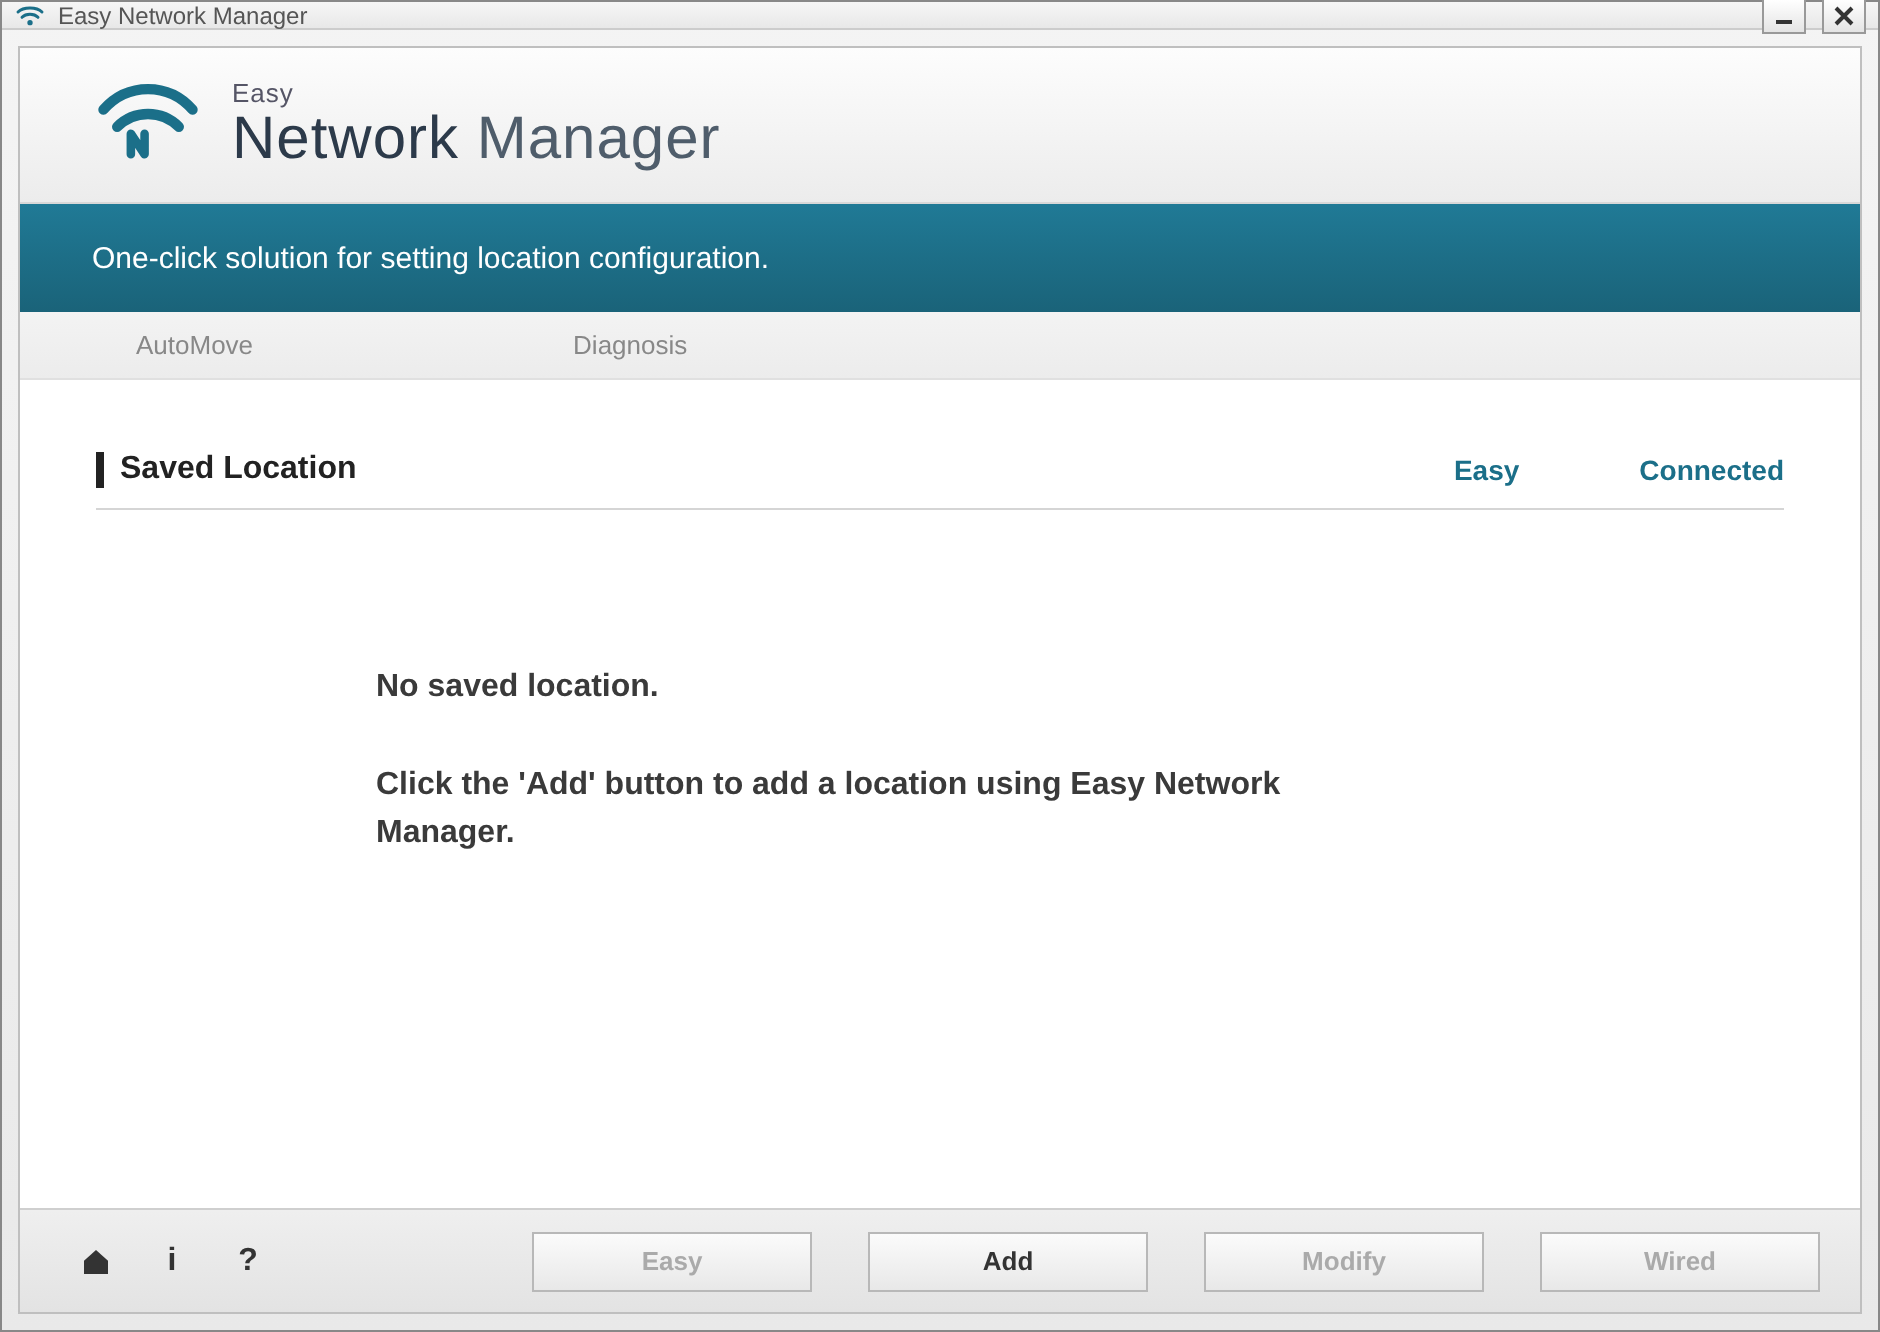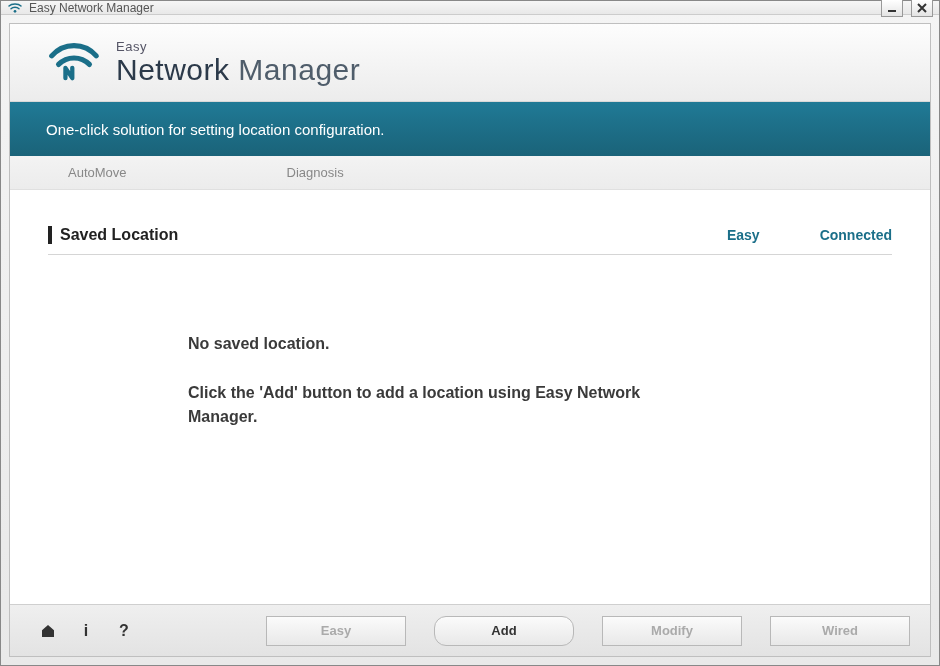--- a/index.html
+++ b/index.html
@@ -136,21 +136,20 @@
     display: flex; align-items: center; justify-content: center;
     cursor: pointer;
     margin-left: 10px;
   }
   .footer .action-btn.disabled {
     color: #aaa;
     cursor: default;
   }
   .footer .action-btn.enabled {
     color: #333;
-    border-radius: 12px;
   }
 </style>
 </head>
 <body>
 
 <div class="window">
 
   <div class="titlebar">
     <span class="app-icon">
       <svg viewBox="0 0 24 24">

